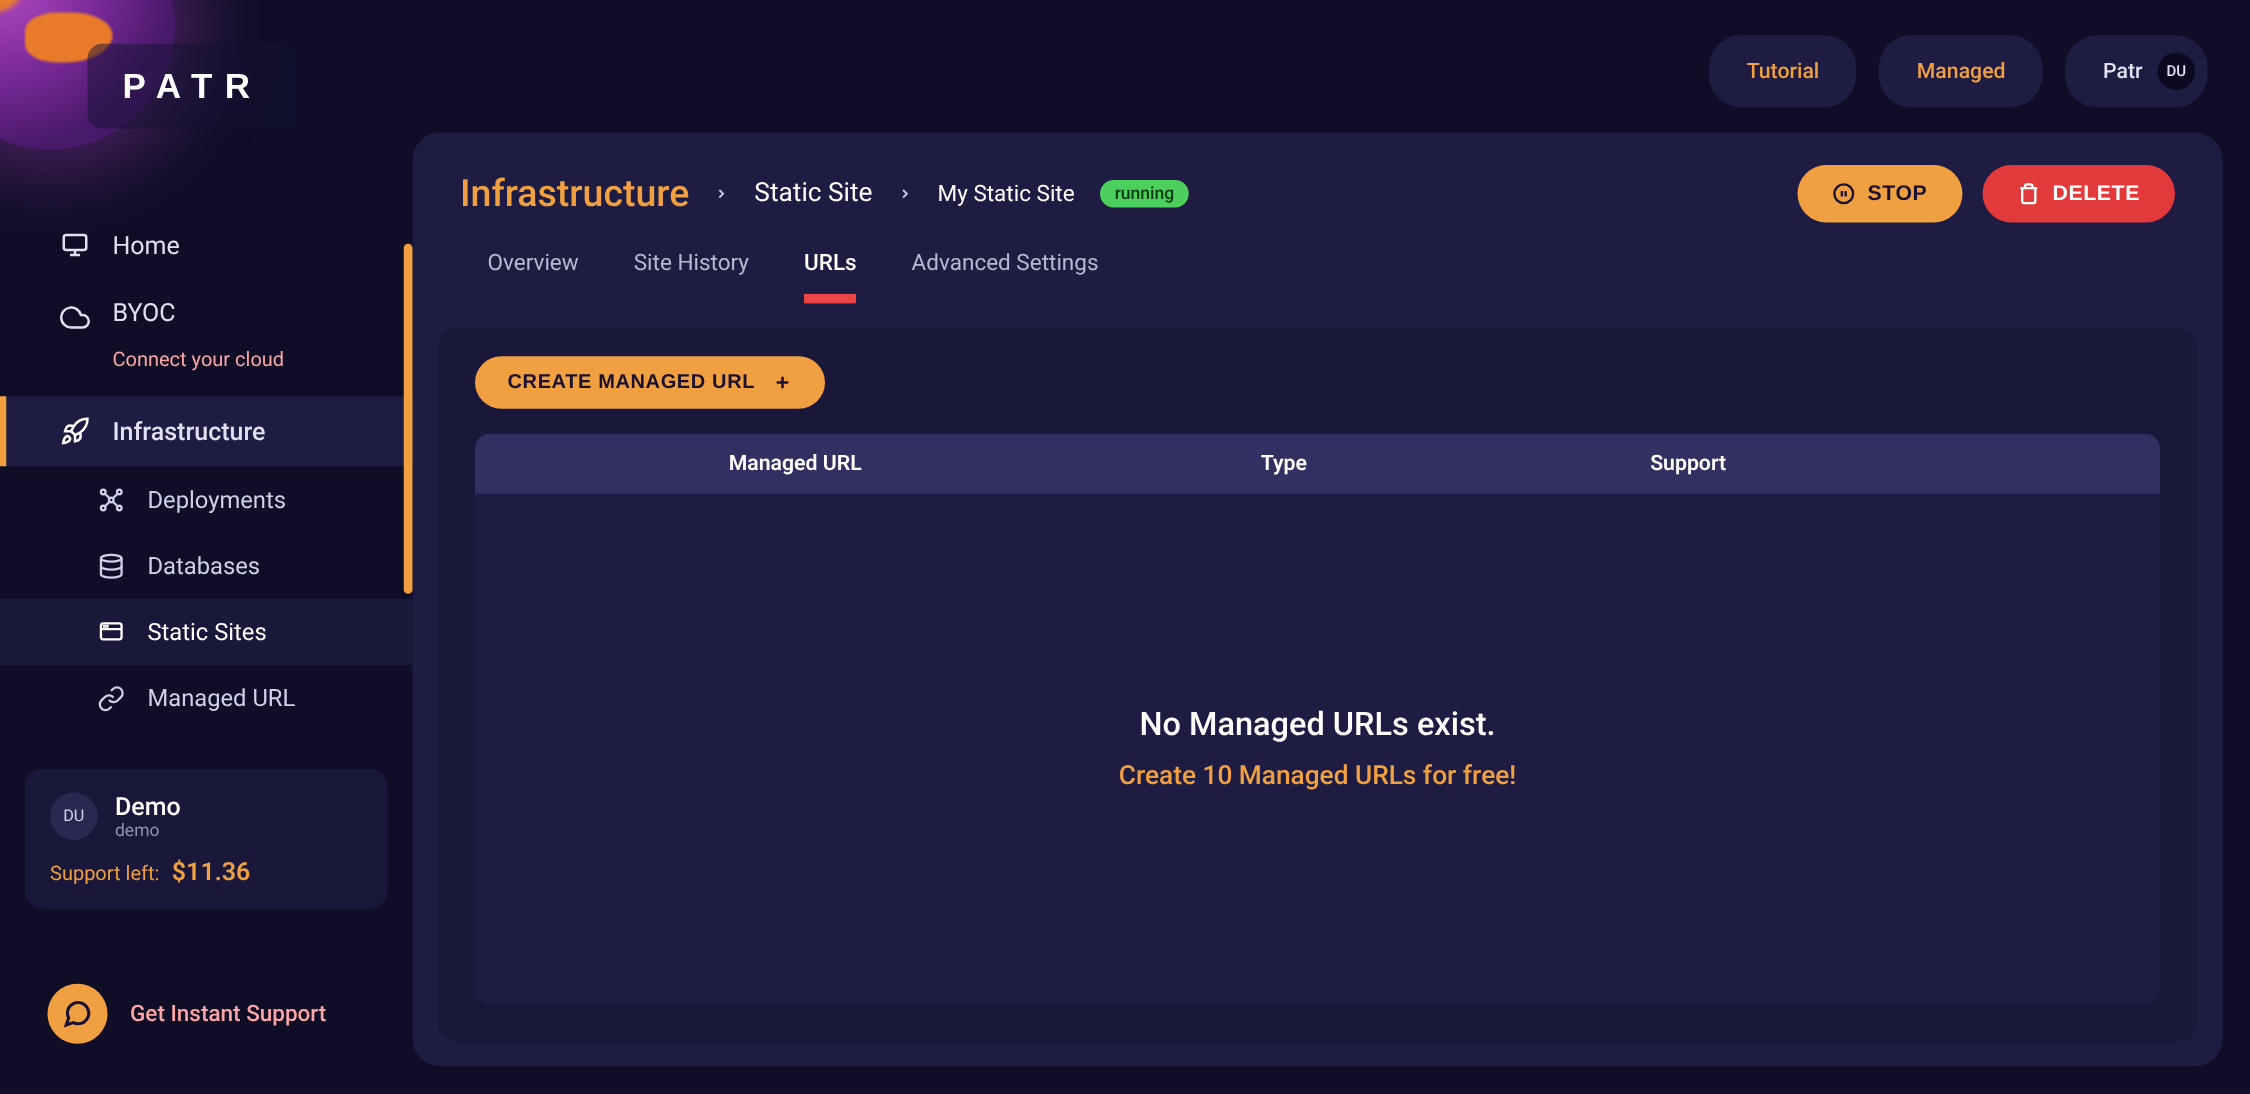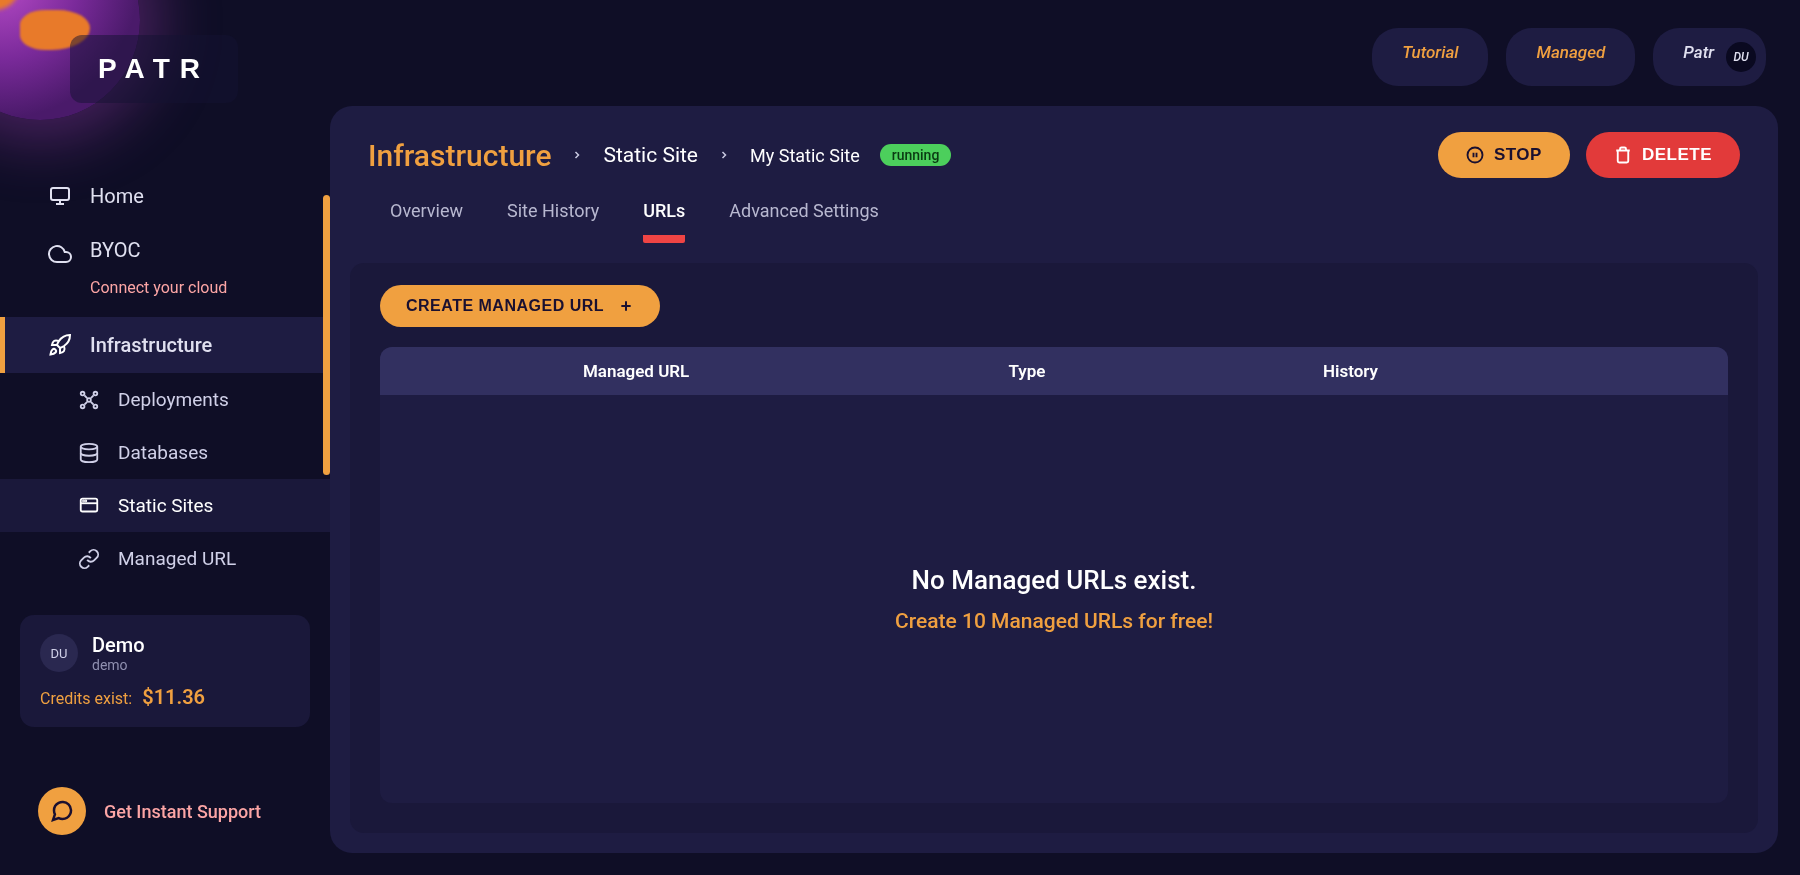--- a/index.html
+++ b/index.html
@@ -166,22 +166,22 @@
   }
   .pill {
     background: #1e1c42;
     border-radius: 26px;
     padding: 14px 30px;
     color: #f0a040;
     font-size: 17px;
     font-weight: 500;
     cursor: pointer;
     display: flex;
+    align-items: center;
     gap: 12px;
-    font-style: italic;
   }
   .pill.user { padding-right: 10px; color: #e0e0f0; }
   .pill .uavatar { width: 30px; height: 30px; border-radius: 50%; background: #0a0920; display: flex; align-items: center; justify-content: center; font-size: 12px; }
 
   
   .panel {
     margin: 10px 22px 22px 0;
     background: #1e1c42;
     border-radius: 22px;
     padding: 0;
@@ -396,21 +396,21 @@
 
     <div class="workspace-card">
       <div class="workspace-top">
         <div class="ws-avatar">DU</div>
         <div>
           <div class="ws-name">Demo</div>
           <div class="ws-sub">demo</div>
         </div>
       </div>
       <div class="ws-credits">
-        <span>Credits exist:</span>
+        <span>Support left:</span>
         <span class="amount">$11.36</span>
       </div>
     </div>
 
     <div class="support">
       <div class="bubble">
         <svg width="24" height="24" viewBox="0 0 24 24" fill="none" stroke="#1a1030" stroke-width="2.5">
             <path d="M21 11.5a8.38 8.38 0 0 1-.9 3.8 8.5 8.5 0 0 1-7.6 4.7 8.38 8.38 0 0 1-3.8-.9L3 21l1.9-5.7a8.38 8.38 0 0 1-.9-3.8 8.5 8.5 0 0 1 4.7-7.6 8.38 8.38 0 0 1 3.8-.9h.5a8.48 8.48 0 0 1 8 8v.5z"></path>
           </svg>
       </div>
@@ -488,21 +488,21 @@
                 <line x1="12" y1="5" x2="12" y2="19"></line>
                 <line x1="5" y1="12" x2="19" y2="12"></line>
               </svg>
           </span>
         </button>
 
         <div class="table">
           <div class="thead">
             <div class="col1">Managed URL</div>
             <div class="col2">Type</div>
-            <div class="col3">History</div>
+            <div class="col3">Support</div>
           </div>
           <div class="empty">
             <div class="line1">No Managed URLs exist.</div>
             <div class="line2">Create 10 Managed URLs for free!</div>
           </div>
         </div>
       </div>
     </section>
   </main>
 </div>

